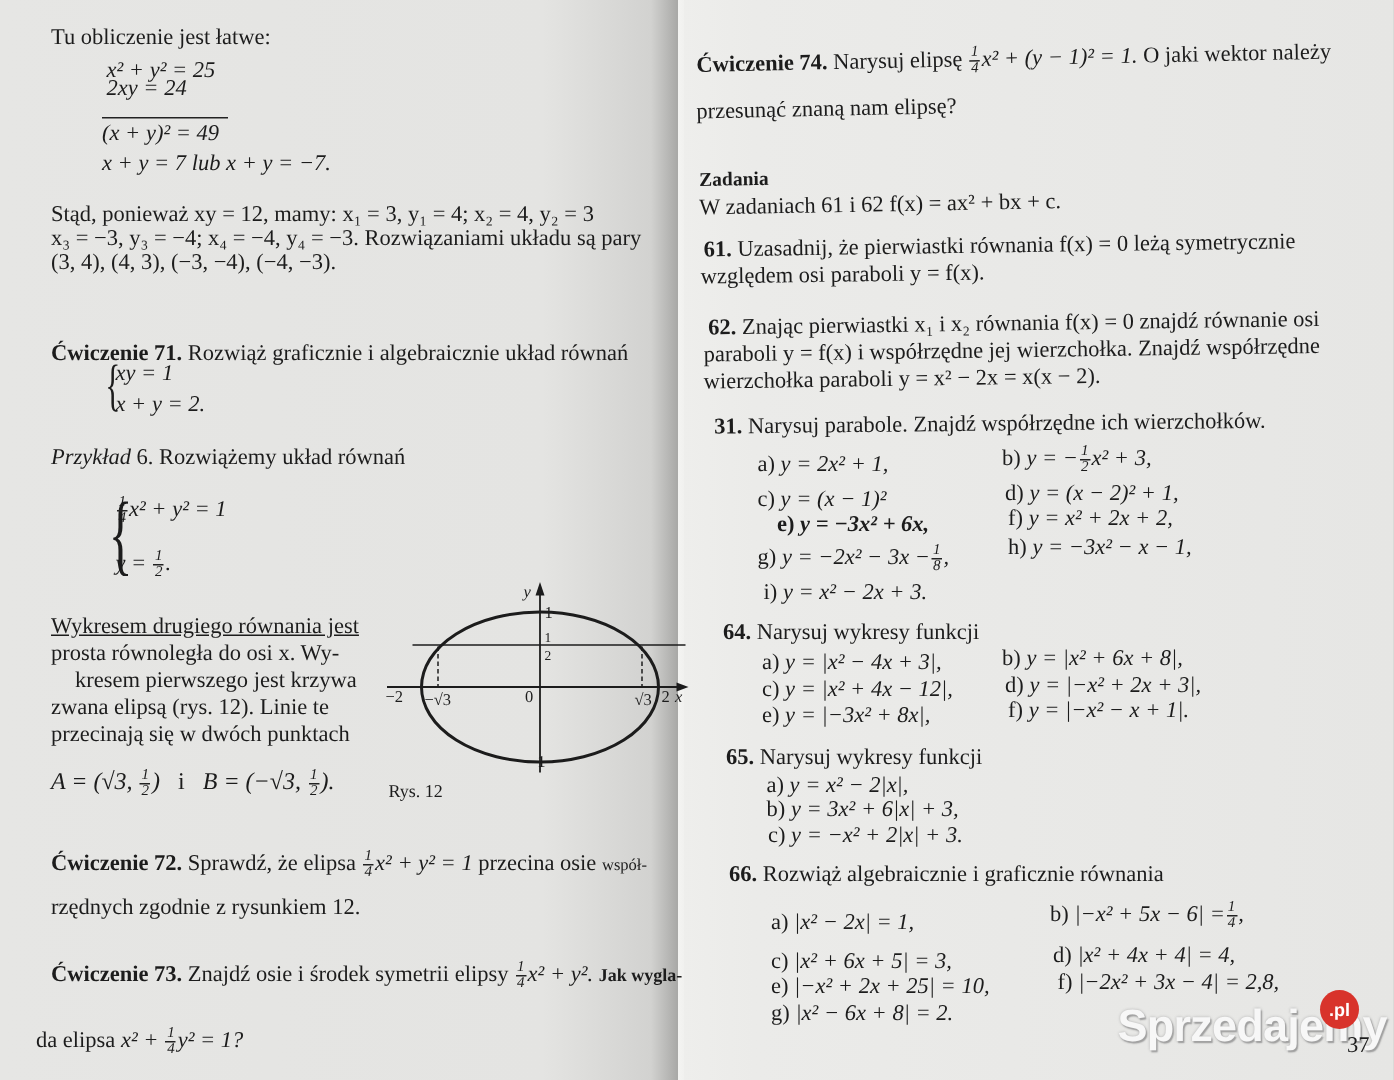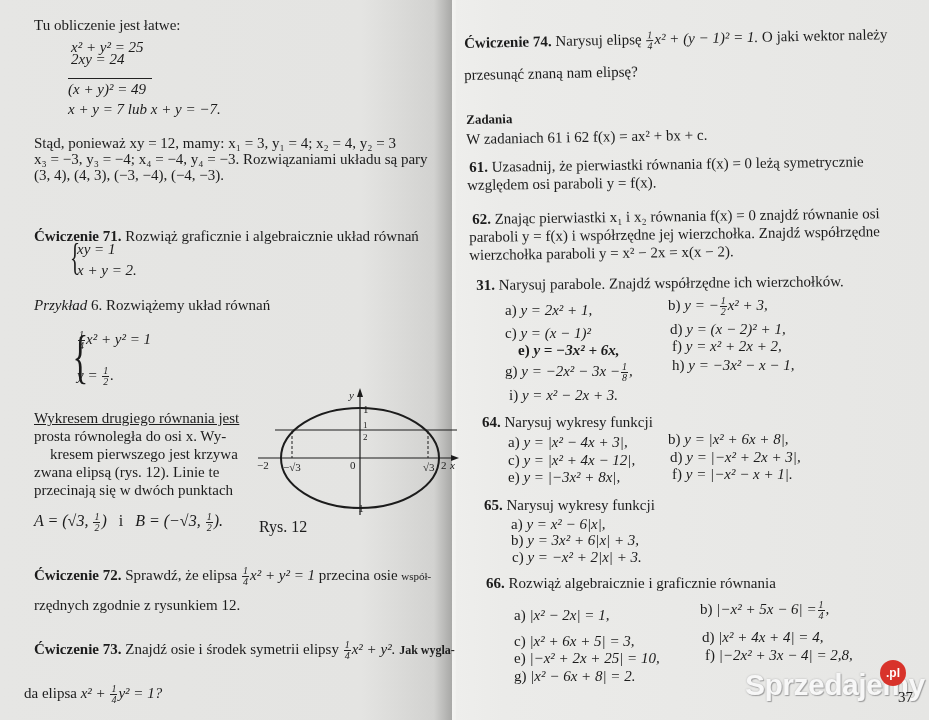--- a/index.html
+++ b/index.html
@@ -104,21 +104,21 @@
   <span class="fig-label" style="left:108px;top:34px;font-size:9px;">1</span>
   <span class="fig-label" style="left:108px;top:46px;font-size:9px;">2</span>
   <span class="fig-label" style="left:2px;top:74px;">−2</span>
   <span class="fig-label" style="left:28px;top:76px;">−√3</span>
   <span class="fig-label" style="left:95px;top:74px;">0</span>
   <span class="fig-label" style="left:168px;top:76px;">√3</span>
   <span class="fig-label" style="left:186px;top:74px;">2</span>
   <span class="fig-label math" style="left:195px;top:74px;">x</span>
   <span class="fig-label" style="left:97px;top:117px;">−1</span>
 </div>
-<div class="t" style="left:259px;top:518px;font-size:16px;">Rys. 12</div>
+<div class="t" style="left:259px;top:518px;font-size:12px;">Rys. 12</div>
 
 <div class="t" style="left:34px;top:566px;">
   <span class="b">Ćwiczenie 72.</span>
   <span>Sprawdź,  że  elipsa</span>
   <span class="frac math"><span class="num">1</span><span>4</span></span><span class="math">x² + y² = 1</span>
   <span>przecina  osie</span>
   <span style="font-size:11px">współ-</span>
 </div>
 <div class="t" style="left:34px;top:596px;">rzędnych zgodnie z rysunkiem 12.</div>
 
@@ -175,21 +175,21 @@
 <div class="t" style="left:508px;top:433px;"><span>a)</span> <span class="math">y = |x² − 4x + 3|,</span></div>
 <div class="t" style="left:668px;top:430px;"><span>b)</span> <span class="math">y = |x² + 6x + 8|,</span></div>
 <div class="t" style="left:508px;top:451px;"><span>c)</span> <span class="math">y = |x² + 4x − 12|,</span></div>
 <div class="t" style="left:670px;top:448px;"><span>d)</span> <span class="math">y = |−x² + 2x + 3|,</span></div>
 <div class="t" style="left:508px;top:468px;"><span>e)</span> <span class="math">y = |−3x² + 8x|,</span></div>
 <div class="t" style="left:672px;top:465px;"><span>f)</span> <span class="math">y = |−x² − x + 1|.</span></div>
 
 <div class="t" style="left:484px;top:496px;">
   <span class="b">65.</span> <span>Narysuj wykresy funkcji</span>
 </div>
-<div class="t" style="left:511px;top:515px;"><span>a)</span> <span class="math">y = x² − 6|x|,</span></div>
+<div class="t" style="left:511px;top:515px;"><span>a)</span> <span class="math">y = x² − 2|x|,</span></div>
 <div class="t" style="left:511px;top:531px;"><span>b)</span> <span class="math">y = 3x² + 6|x| + 3,</span></div>
 <div class="t" style="left:512px;top:548px;"><span>c)</span> <span class="math">y = −x² + 2|x| + 3.</span></div>
 
 <div class="t" style="left:486px;top:574px;">
   <span class="b">66.</span> <span>Rozwiąż algebraicznie i graficznie równania</span>
 </div>
 <div class="t" style="left:514px;top:606px;"><span>a)</span> <span class="math">|x² − 2x| = 1,</span></div>
 <div class="t" style="left:700px;top:600px;"><span>b)</span> <span class="math">|−x² + 5x − 6| =</span><span class="frac math"><span class="num">1</span><span>4</span></span><span class="math">,</span></div>
 <div class="t" style="left:514px;top:632px;"><span>c)</span> <span class="math">|x² + 6x + 5| = 3,</span></div>
 <div class="t" style="left:702px;top:628px;"><span>d)</span> <span class="math">|x² + 4x + 4| = 4,</span></div>

